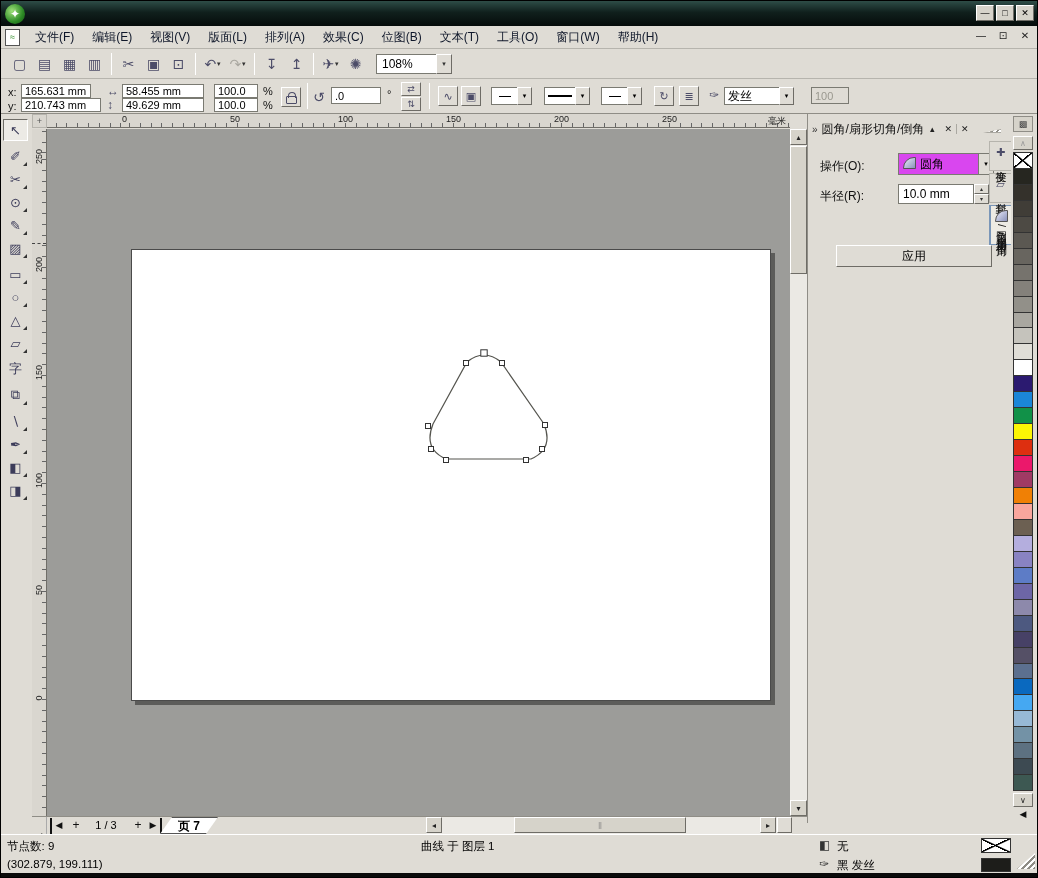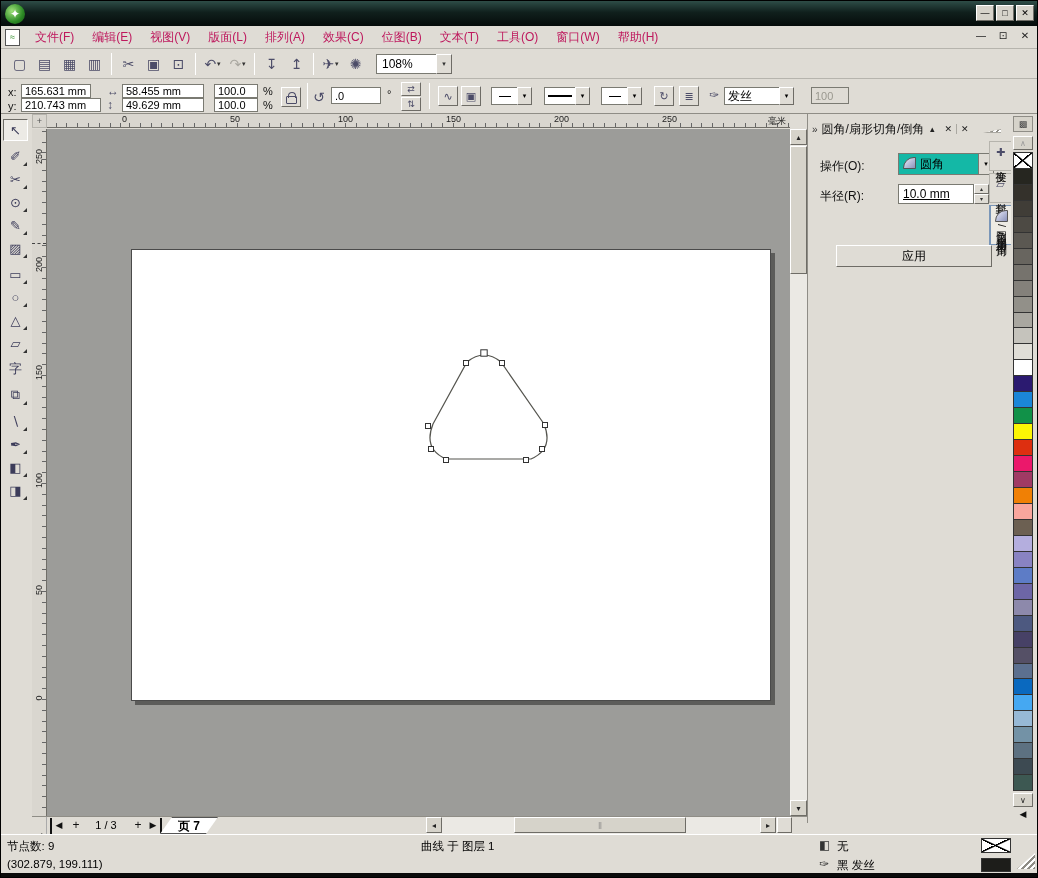--- a/index.html
+++ b/index.html
@@ -17,21 +17,21 @@
   .title-text { position:absolute; left:0; right:0; text-align:center; font-weight:bold; font-size:12px; }
   .winbtns { position:absolute; right:3px; top:4px; display:flex; gap:2px; }
   .winbtn { width:18px; height:16px; background:#d6d3ca; border:1px solid; border-color:#fff #6e6c66 #6e6c66 #fff;
     font-size:9px; line-height:14px; text-align:center; color:#000; }
 
   
   .menubar { position:absolute; left:0; top:25px; width:100%; height:23px; background:#dfdcd5;
     border-bottom:1px solid #b6b4ad; display:flex; align-items:center; }
   .doc-icon { width:15px; height:17px; margin:0 6px 0 4px; background:#fff; border:1px solid #555;
     color:#2c8a25; font-size:9px; line-height:15px; text-align:center; }
-  .menu-item { padding:8px 9px; color:#be185d; }
+  .menu-item { padding:8px 9px; color:#0f172a; }
   .docbtns { position:absolute; right:4px; top:3px; display:flex; gap:6px; }
   .docbtn { width:16px; height:15px; font-size:10px; line-height:14px; text-align:center; color:#222; }
 
   
   .stdbar { position:absolute; left:0; top:48px; width:100%; height:30px; background:#dfdcd5;
     border-bottom:1px solid #b6b4ad; display:flex; align-items:center; padding-left:6px; }
   .tbtn { width:25px; height:24px; display:flex; align-items:center; justify-content:center;
     color:#4c4c68; font-size:14px; position:relative; }
   .tbtn .dd { font-size:7px; color:#333; margin-left:1px; }
   .tbtn.disabled { color:#a9a7a0; }
@@ -97,21 +97,21 @@
   
   .docker { position:absolute; left:806px; top:113px; width:206px; height:709px; background:#dfdcd5; border-left:1px solid #8f8d86; }
   .docker-header { position:absolute; left:4px; top:5px; right:4px; height:20px; display:flex; align-items:center; }
   .docker-header .pin { font-size:10px; color:#333; margin-right:4px; }
   .docker-header .dtitle { font-size:12px; color:#111; white-space:nowrap; }
   .docker-header .grip { flex:1; height:4px; margin:0 6px; border-top:1px solid #aaa8a1; border-bottom:1px solid #aaa8a1; }
   .docker-header .hbtn { width:16px; text-align:center; font-size:9px; color:#222; }
   .fillet-ico { display:inline-block; width:13px; height:12px; border:1px solid #555;
     border-top-left-radius:11px; background:linear-gradient(135deg,#d8dbee 20%,#8a92ba); }
   .drow-label { position:absolute; font-size:12px; color:#111; }
-  .dcombo { position:absolute; left:78px; width:96px; height:22px; display:flex; background:#14b8a6; border:1px solid #7a7a72; }
+  .dcombo { position:absolute; left:78px; width:96px; height:22px; display:flex; background:#d946ef; border:1px solid #7a7a72; }
   .dcombo .ic { margin:3px 4px 0 4px; }
   .dcombo .val { flex:1; line-height:20px; font-size:12px; }
   .dcombo .cbtn { width:15px; border-left:1px solid #7a7a72; background:#dfdcd5; font-size:7px; line-height:20px; text-align:center; }
   .dspin-field { position:absolute; left:78px; width:76px; height:20px; background:#fff; border:1px solid #7a7a72;
     font-size:12px; line-height:18px; padding-left:4px; }
   .dspin { position:absolute; left:154px; width:15px; height:20px; display:flex; flex-direction:column; }
   .dspin span { flex:1; background:#dfdcd5; border:1px solid; border-color:#fff #6e6c66 #6e6c66 #fff;
     font-size:6px; line-height:8px; text-align:center; color:#333; }
   .apply-btn { position:absolute; left:16px; top:97px; width:156px; height:22px; background:#dfdcd5;
     border:1px solid; border-color:#fff #6e6c66 #6e6c66 #fff; font-size:12px; text-align:center; line-height:20px; }
@@ -441,21 +441,21 @@
       <span class="hbtn" style="border-left:1px solid #aaa8a1;">✕</span>
     </div>
     <div style="position:absolute;left:12px;top:34px;width:168px;height:110px;">
       <span class="drow-label" style="left:0;top:10px;">操作(O):</span>
       <div class="dcombo" style="top:5px;">
         <span class="ic fillet-ico"></span>
         <span class="val">圆角</span>
         <span class="cbtn">▾</span>
       </div>
       <span class="drow-label" style="left:0;top:40px;">半径(R):</span>
-      <div class="dspin-field" style="top:36px;text-decoration:underline;">10.0 mm</div>
+      <div class="dspin-field" style="top:36px;">10.0 mm</div>
       <div class="dspin" style="top:36px;">
         <span>▴</span>
         <span>▾</span>
       </div>
       <div class="apply-btn">应用</div>
     </div>
     <div class="dtabs">
         <div class="dtab">
           <span class="dticon">✚</span>
           <span class="dtlabel">变换</span>

